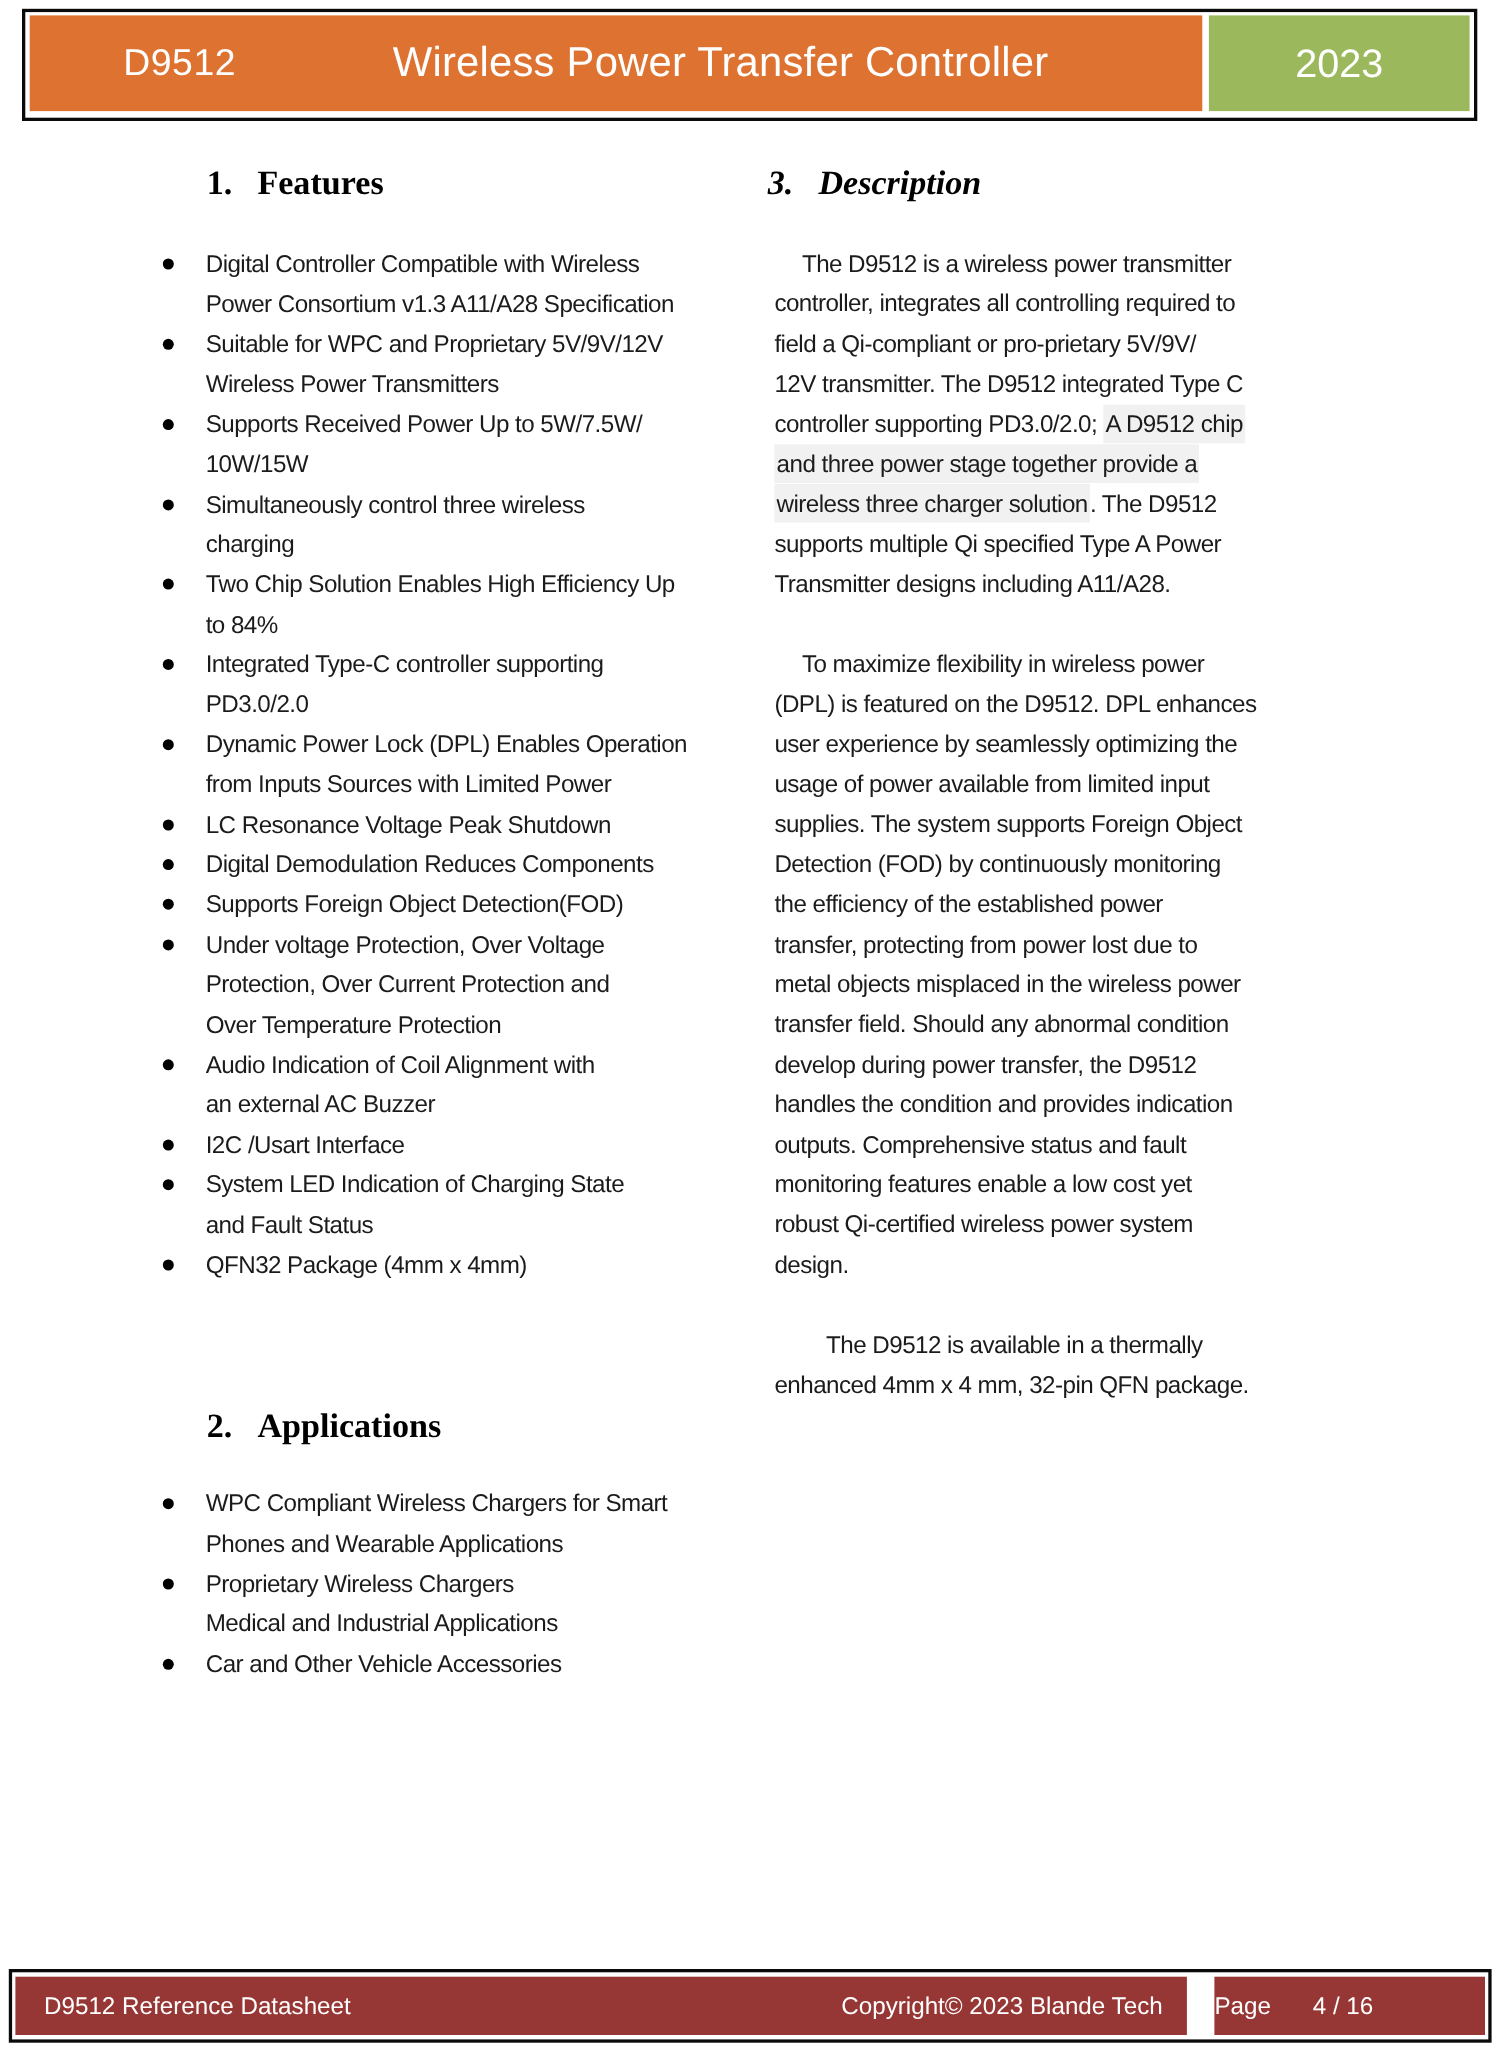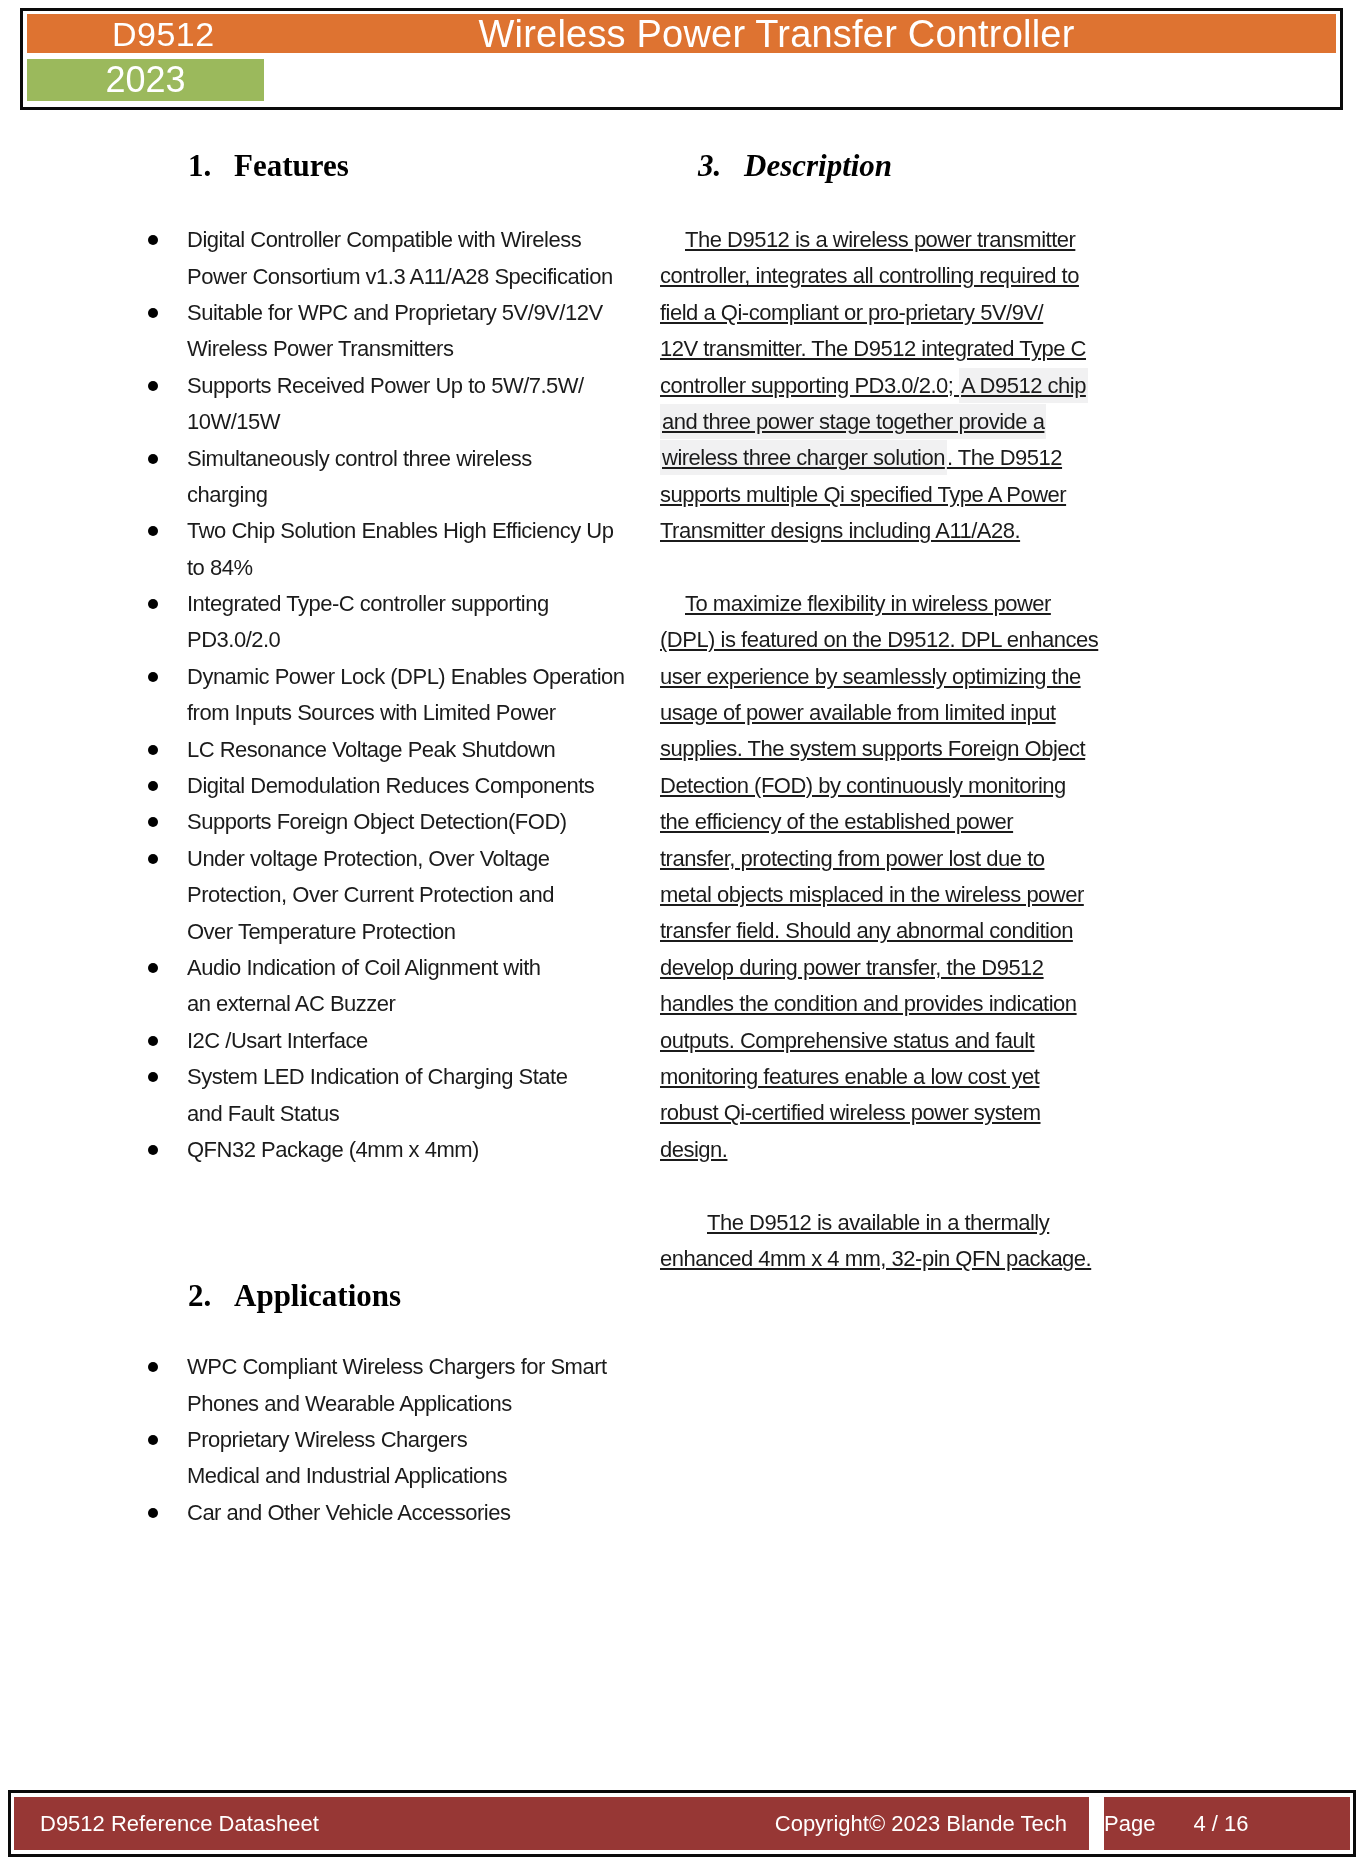--- a/index.html
+++ b/index.html
@@ -6,21 +6,21 @@
   .page {
     position:relative; width:1365px; height:1866px; background:#fff;
     font-family:"Liberation Sans", sans-serif; color:var(--text,#1b1b1b);
     overflow:hidden;
   }
 
   
   .header-frame {
     position:absolute; left:20px; top:8px; width:1323px; height:102px;
     box-sizing:border-box; border:3px solid var(--frame,#0a0a0a);
-    background:#fff; padding:3px 4px 6px 4px; display:flex; gap:6px;flex-direction:column;
+    background:#fff; padding:3px 4px 6px 4px; display:flex; gap:6px;
   }
   .header-orange { flex:1; background:var(--orange,#DE7331); position:relative; }
   .hdr-part {
     position:absolute; left:85px; top:50%; transform:translateY(-50%);
     color:#fff; font-size:34px; letter-spacing:0.5px; white-space:nowrap;
   }
   .hdr-title {
     position:absolute; left:calc(50% + 95px); top:50%; transform:translate(-50%,-50%);
     color:#fff; font-size:38px; letter-spacing:0.2px; white-space:nowrap;
   }
@@ -43,31 +43,31 @@
   
   .b-list { position:absolute; left:145px; }
   #features-list     { top:222px; }
   #applications-list { top:1349px; }
   .b-line { height:36.4px; display:flex; align-items:center; }
   .bullet-cell { width:42px; display:flex; align-items:center; flex:none; }
   .dot { width:10px; height:10px; border-radius:50%; background:#000; margin-left:3px; }
   .b-text { font-size:22px; letter-spacing:-0.5px; white-space:nowrap; }
 
   
-  .desc-col { position:absolute; left:660px; top:222px; width:520px;text-decoration:underline; }
+  .desc-col { position:absolute; left:704px; top:222px; width:520px; }
   .para { margin:0 0 36.4px 0; }
   .para:last-child { margin-bottom:0; }
   .d-line { height:36.4px; line-height:36.4px; font-size:22px; letter-spacing:-0.5px; white-space:nowrap; }
   .hl { background:var(--highlight,#F1F1F2); padding:5px 2px; }
 
   
   .footer-frame {
     position:absolute; left:8px; top:1790px; width:1348px; height:67px;
     box-sizing:border-box; border:3px solid var(--frame,#0a0a0a);
-    background:#fff; padding:4px 3px; display:flex; gap:15px;
+    background:#fff; padding:4px 3px; display:flex; gap:25px;
   }
   .footer-left {
     flex:1; background:var(--maroon,#973735); color:#fff;
     display:flex; align-items:center; justify-content:space-between;
     padding:0 22px 0 26px; font-size:22px;
   }
   .footer-right {
     width:246px; flex:none; background:var(--maroon,#973735); color:#fff;
     display:flex; align-items:center; gap:38px; font-size:22px;
   }

